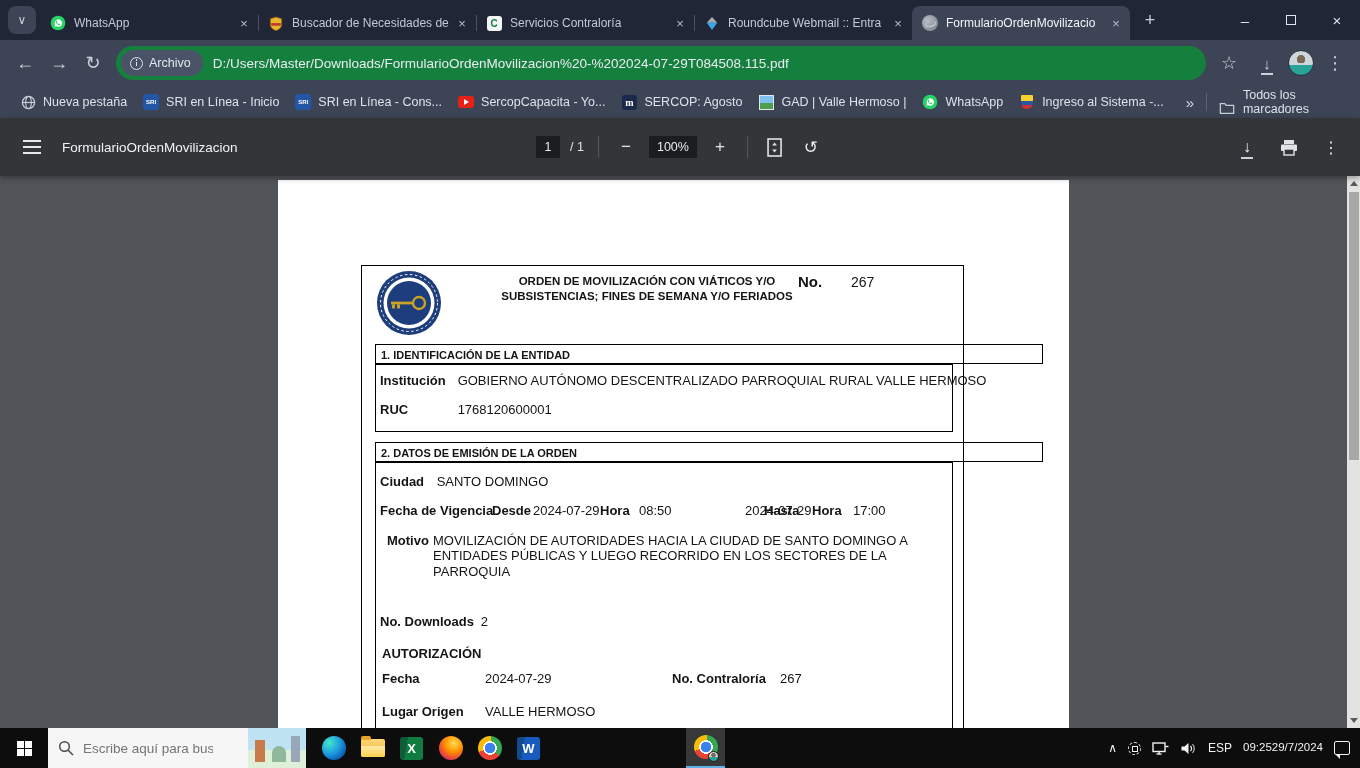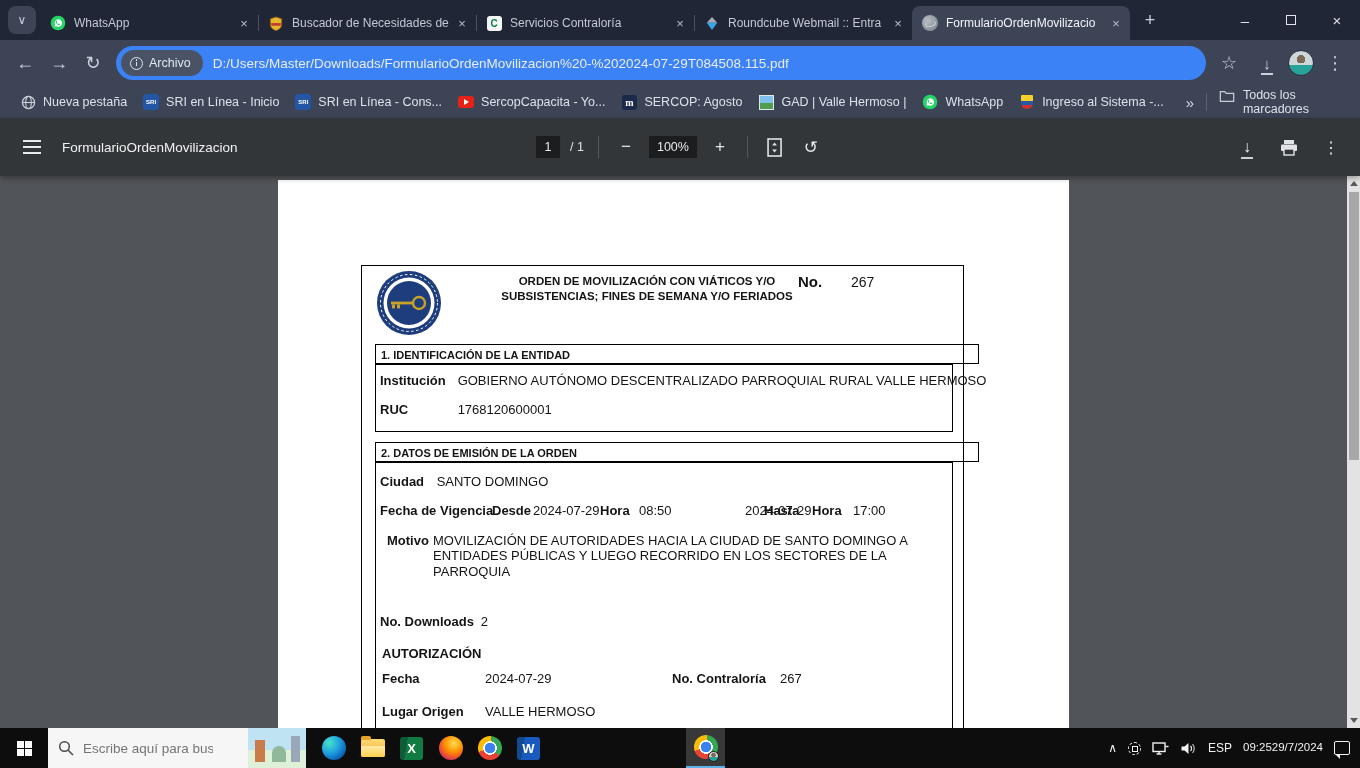--- a/index.html
+++ b/index.html
@@ -31,37 +31,37 @@
   .fav-yt { width:16px; height:12px; background:#e62117; border-radius:3px; position:relative; }
   .fav-yt::after { content:""; position:absolute; left:6px; top:3px; border-left:5px solid #fff; border-top:3px solid transparent; border-bottom:3px solid transparent; }
   .fav-gad { width:15px; height:15px; border:1px solid #e6e6e6; background:linear-gradient(#7ec0ee 0 52%, #4f9e4f 52% 100%); }
   .fav-ingreso { width:12px; height:14px; background:linear-gradient(#f8d02c 0 42%, #2a56a5 42% 70%, #d32f2f 70%); border-radius:1px 1px 6px 6px; }
   .fav-pdf-globe { width:16px; height:16px; border-radius:50%; background:radial-gradient(circle at 35% 35%, #b7bcc4, #8a9099 70%); position:relative; }
   .fav-pdf-globe::after { content:""; position:absolute; left:3px; top:6px; width:9px; height:4px; border-radius:50%; border:1.3px solid #d6d9de; border-top-color:transparent; transform:rotate(-12deg); }
 
   
   .toolbar { height:46px; background:#3d4456; display:flex; align-items:center; padding:0 8px; flex:0 0 auto; }
   .nav-btn { width:34px; height:34px; display:flex; align-items:center; justify-content:center; color:#ccd1db; font-size:18px; border-radius:50%; cursor:pointer; flex:0 0 auto; }
-  .url-bar { flex:1; height:34px; background:#3b82f6; border-radius:17px; display:flex; align-items:center; padding:0 14px 0 5px; margin:0 6px; overflow:hidden; }
+  .url-bar { flex:1; height:34px; background:#15803d; border-radius:17px; display:flex; align-items:center; padding:0 14px 0 5px; margin:0 6px; overflow:hidden; }
   .archivo-chip { background:#4a5366; border-radius:13px; height:26px; display:flex; align-items:center; gap:6px; padding:0 12px 0 9px; color:#e2e6ee; font-size:12.5px; flex:0 0 auto; cursor:pointer; }
   .info-ic { width:13px; height:13px; border:1.3px solid #dfe3ea; border-radius:50%; position:relative; }
   .info-ic::before { content:""; position:absolute; top:1.8px; left:4.6px; width:1.8px; height:1.8px; background:#dfe3ea; }
   .info-ic::after { content:""; position:absolute; top:4.8px; left:4.6px; width:1.8px; height:4px; background:#dfe3ea; }
   .url-text { color:#e9ecf2; font-size:13.5px; margin-left:10px; white-space:nowrap; }
   .tb-right { display:flex; align-items:center; gap:4px; }
   .avatar { width:26px; height:26px; border-radius:50%; background:radial-gradient(circle at 50% 34%, #7b6a55 0 21%, rgba(0,0,0,0) 22%), linear-gradient(#cfd6da 0 58%, #27a39a 58%); border:1px solid #2b3040; cursor:pointer; }
   .dl-glyph { position:relative; font-size:15px; line-height:1; }
   .dl-glyph::after { content:""; position:absolute; left:-2px; right:-2px; bottom:-4px; height:2px; background:#ccd1db; }
 
   
   .bookmarks { height:32px; background:#3d4456; display:flex; align-items:center; padding:0 12px; color:#dde1e9; font-size:12.5px; flex:0 0 auto; }
   .bm { display:flex; align-items:center; gap:7px; height:26px; padding:0 8px; border-radius:13px; cursor:pointer; white-space:nowrap; }
   .bm-overflow { margin-left:14px; font-size:15px; color:#d4d8e2; cursor:pointer; }
   .bm-sep { width:1px; height:18px; background:#5a6275; margin:0 12px; }
-  .all-bm { display:flex; align-items:flex-start; gap:8px; cursor:pointer; }
+  .all-bm { display:flex; align-items:flex-end; gap:8px; cursor:pointer; }
 
   
   .pdf-toolbar { height:58px; background:#333639; display:flex; align-items:center; color:#e8eaed; position:relative; flex:0 0 auto; box-shadow:0 2px 6px rgba(0,0,0,.35); z-index:5; }
   .hamburger { width:18px; height:14px; background:repeating-linear-gradient(#e8eaed 0 2px, rgba(0,0,0,0) 2px 6px); }
   .pdf-menu-btn { width:40px; height:40px; margin-left:12px; display:flex; align-items:center; justify-content:center; cursor:pointer; }
   .pdf-title { font-size:13.5px; margin-left:10px; color:#f0f2f4; }
   .pdf-center { position:absolute; left:50%; top:0; height:58px; transform:translateX(-50%); display:flex; align-items:center; gap:10px; }
   .page-box { background:#1b1d1f; min-width:24px; height:22px; display:flex; align-items:center; justify-content:center; font-size:12.5px; padding:0 4px; cursor:text; }
   .page-total { font-size:12.5px; color:#e1e3e6; }
   .pt-sep { width:1px; height:22px; background:#55585c; margin:0 4px; }
@@ -81,21 +81,21 @@
   .tri-up { border-left:4px solid transparent; border-right:4px solid transparent; border-bottom:5px solid #595959; }
   .tri-down { border-left:4px solid transparent; border-right:4px solid transparent; border-top:5px solid #595959; }
   .sb-thumb { position:absolute; left:1.5px; top:16px; width:10px; height:268px; background:#a8a8a8; cursor:grab; }
 
   
   .form-box { position:absolute; left:83px; top:85px; width:603px; height:520px; border:1px solid #000; }
   .logo { position:absolute; left:13px; top:3px; }
   .doc-title { position:absolute; left:120px; top:8px; width:330px; text-align:center; font-weight:bold; font-size:11.5px; line-height:1.27; }
   .no-label { position:absolute; left:436px; top:7px; font-weight:bold; font-size:15px; }
   .no-value { position:absolute; left:489px; top:8px; font-size:14px; }
-  .sec-h { position:absolute; left:13px; width:604px; height:20px; border:1px solid #000; font-weight:bold; font-size:11px; padding:4px 0 0 5px; }
+  .sec-h { position:absolute; left:13px; width:668px; height:20px; border:1px solid #000; font-weight:bold; font-size:11px; padding:4px 0 0 5px; }
   .sec-b { position:absolute; left:13px; width:578px; border:1px solid #000; }
   .s1h { top:78px; } .s1b { top:98px; height:68px; }
   .s2h { top:176px; } .s2b { top:196px; height:324px; border-bottom:none; }
   .frow { position:absolute; font-size:13px; white-space:nowrap; }
   .flabel { font-weight:bold; }
 
   
   .taskbar { height:40px; background:#0d0d0d; display:flex; align-items:stretch; color:#fff; flex:0 0 auto; }
   .start-btn { width:48px; display:flex; align-items:center; justify-content:center; cursor:pointer; }
   .win-logo { width:15px; height:15px; display:grid; grid-template-columns:7px 7px; grid-template-rows:7px 7px; gap:1px; }

